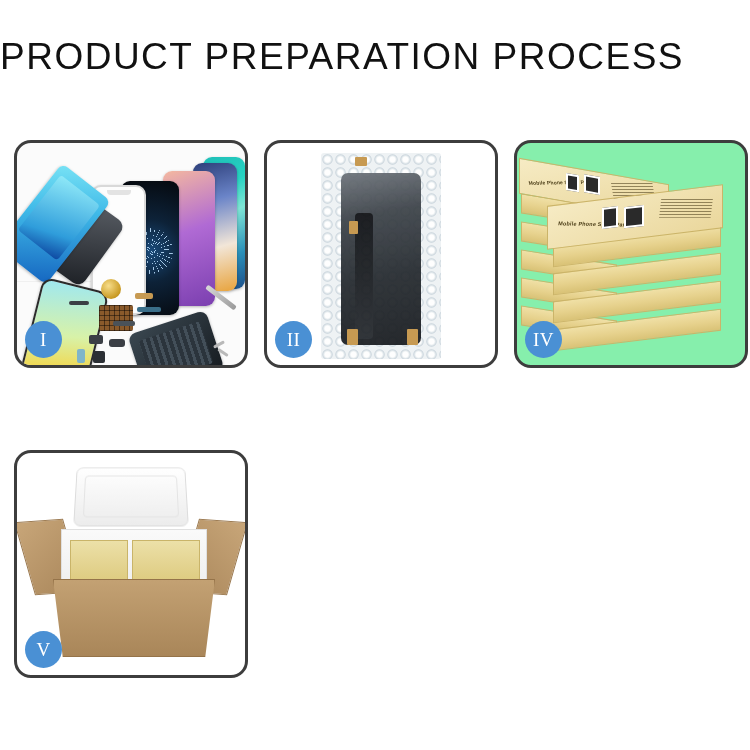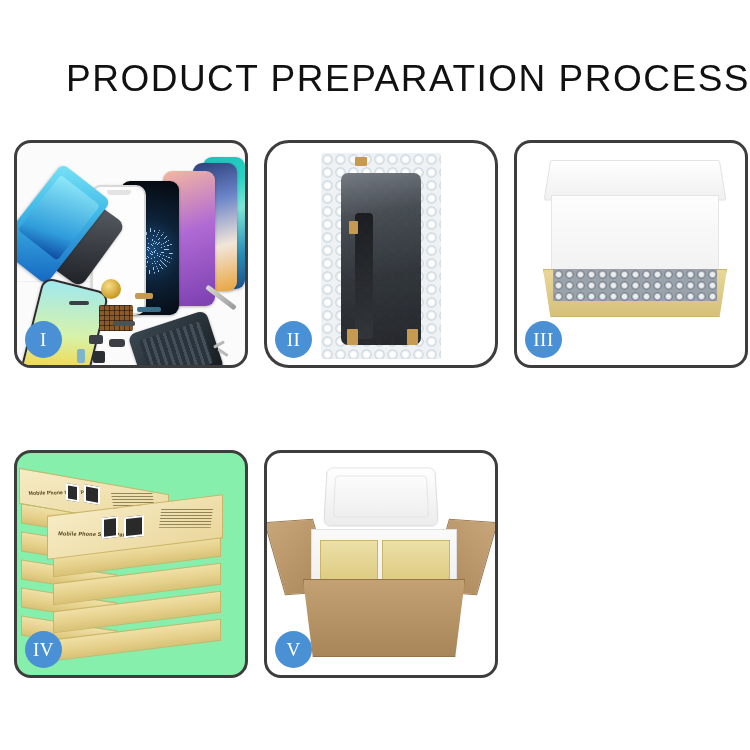--- a/index.html
+++ b/index.html
@@ -5,21 +5,21 @@
   * { box-sizing: border-box; margin: 0; padding: 0; }
   html, body {
     width: 750px; height: 750px;
     background: #ffffff;
     font-family: "Liberation Sans", sans-serif;
     overflow: hidden;
   }
   .page { position: relative; width: 750px; height: 750px; background: #fff; }
 
   
-  .header { padding-top: 60px; text-align: right; }
+  .header { padding-top: 38px; text-align: left; }
   .title {
     font-size: 37px; letter-spacing: 1.5px; color: #111;
     font-weight: 400; line-height: 1.05;
     font-family: "Liberation Sans", sans-serif;
   }
   .subtitle {
     margin-top: 13px; font-size: 14.5px; color: #1a1a1a;
     letter-spacing: .2px; font-weight: 400;
   }
 
@@ -142,21 +142,21 @@
       repeating-linear-gradient(90deg, rgba(0,0,0,.45) 0 1px, transparent 1px 5px);
     border-radius:2px;
   }
   .tweezer{
     position:absolute; left:186px; top:152px; width:36px; height:5px;
     background: linear-gradient(90deg,#d8d8d8,#9a9a9a);
     transform: rotate(37deg); border-radius:2px;
   }
 
   
-  .p2 { background:#ffffff;border-radius:25px; }
+  .p2 { background:#ffffff; }
   .bubblebag{
     position:absolute; left:54px; top:10px; width:120px; height:206px;
     background: #eef2f4;
     border-radius: 3px;
   }
   .bubblebag:before{
     content:""; position:absolute; inset:0;
     background-image: radial-gradient(circle at 50% 50%, rgba(255,255,255,.95) 28%, rgba(178,194,204,.55) 52%, rgba(255,255,255,0) 62%);
     background-size: 13px 13px;
   }
@@ -339,29 +339,20 @@
           <div class="innerpart"></div>
           <div class="tape" style="left:34px;top:4px;width:12px;height:9px;"></div>
           <div class="tape" style="left:28px;top:68px;width:9px;height:13px;"></div>
           <div class="tape" style="left:26px;top:176px;width:11px;height:16px;"></div>
           <div class="tape" style="left:86px;top:176px;width:11px;height:16px;"></div>
         </div>
       </div>
       <div class="badge">II</div>
     </div>
 
-    <div class="panel p3">
-      <div class="photo">
-        <div class="lid3"></div>
-        <div class="foam3"></div>
-        <div class="boxwall3"></div>
-        <div class="bubbles3"></div>
-      </div>
-      <div class="badge">III</div>
-    </div>
 
     <div class="panel p4">
       <div class="photo stack">
 
         <div class="sbox" style="left:4px;top:58px;width:96px;height:20px;transform:skewY(9deg);"></div>
         <div class="sbox" style="left:4px;top:86px;width:96px;height:20px;transform:skewY(9deg);"></div>
         <div class="sbox" style="left:4px;top:114px;width:96px;height:20px;transform:skewY(9deg);"></div>
         <div class="sbox" style="left:4px;top:142px;width:96px;height:20px;transform:skewY(9deg);"></div>
         <div class="sbox" style="left:4px;top:170px;width:96px;height:20px;transform:skewY(9deg);"></div>
 

